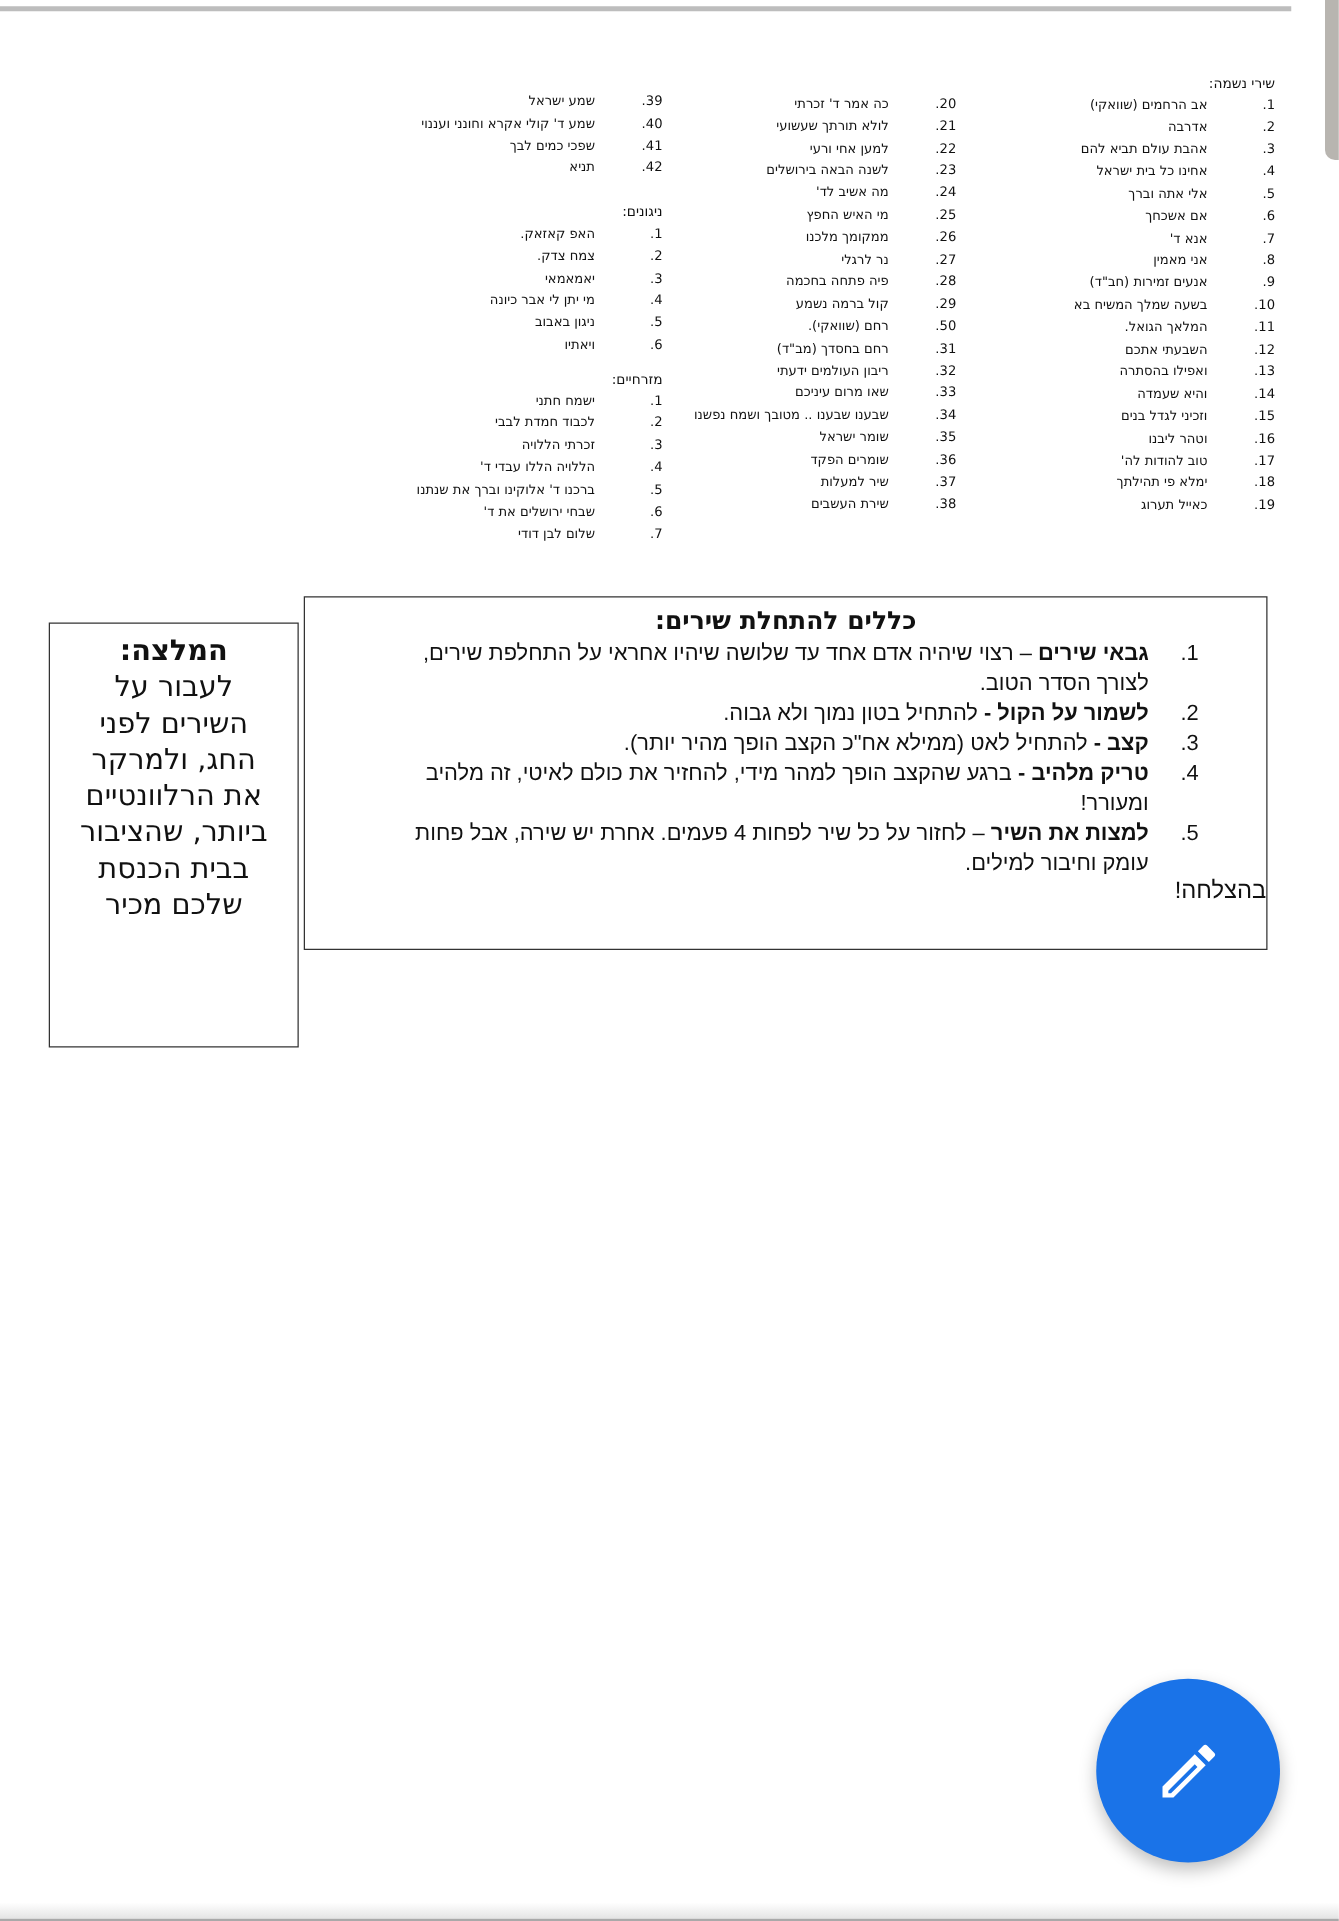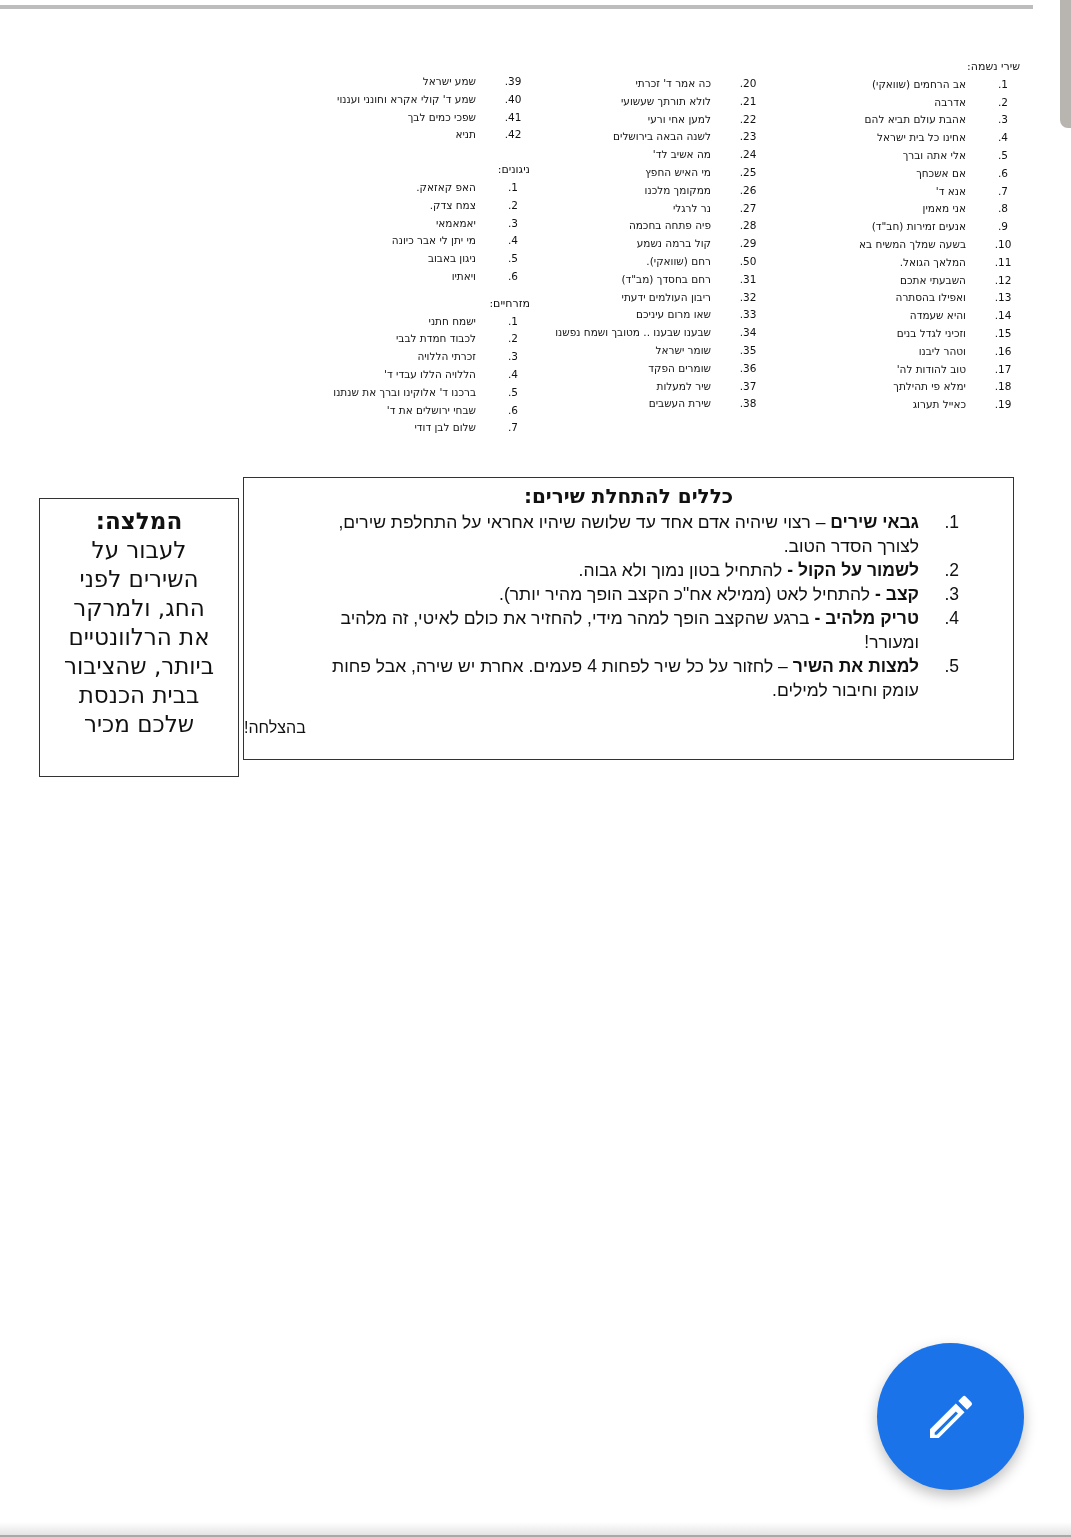--- a/index.html
+++ b/index.html
@@ -9,34 +9,34 @@
   }
   .top-bar { position:absolute; left:0; top:5px; width:1033px; height:4px; background:#bdbdbd; }
   .scrollbar { position:absolute; left:1060px; top:0; width:11px; height:1537px; background:#fff; }
   .scroll-thumb { position:absolute; left:1060px; top:0; width:11px; height:128px; background:#b8b5b0; border-radius:0 0 0 8px; }
   .bottom-shade { position:absolute; left:0; top:1522px; width:1071px; height:15px;
     background:linear-gradient(#ffffff, #e4e4e4); border-bottom:2px solid #a9a9a9; box-sizing:border-box; }
 
   .col { position:absolute; direction:rtl; font-size:10.5px; line-height:17.8px; }
   .col .head { font-weight:normal; font-size:11px; margin:0; }
   .item { display:flex; white-space:nowrap; }
-  .item .num { width:34px; text-align:center; flex:none; }
+  .item .num { width:34px; text-align:right; flex:none; }
   .item .txt { text-align:left; }
 
   .rules-box { position:absolute; left:243px; top:477px; width:771px; height:283px;
     border:1.5px solid #333; box-sizing:border-box; direction:rtl; }
   .rules-title { text-align:center; font-family:"DejaVu Sans", sans-serif; font-weight:bold; font-size:20px; margin-top:6px; }
   .rules-list { margin:2px 0 0 0; padding:0; font-family:"Liberation Sans", sans-serif; font-size:17.5px; line-height:24px; }
   .rule { display:flex; margin-right:54px; margin-left:60px; }
   .rule .rnum { width:40px; flex:none; text-align:right; }
   .rule .rtext { flex:1; }
   .rule b { font-weight:bold; }
-  .rules-end { text-align:left; font-family:"Liberation Sans", sans-serif; font-size:16px; margin-top:17px; }
+  .rules-end { text-align:right; font-family:"Liberation Sans", sans-serif; font-size:19px; margin-top:0; }
 
-  .tip-box { position:absolute; left:39px; top:498px; width:200px; height:279px;
+  .tip-box { position:absolute; left:39px; top:498px; width:200px; height:340px;
     border:1px solid #333; box-sizing:border-box; direction:rtl; text-align:center;
     font-family:"DejaVu Sans", sans-serif; font-size:23px; line-height:29px; padding-top:8px; }
   .tip-title { font-weight:bold; }
 
   .fab { position:absolute; left:877px; top:1343px; width:147px; height:147px; border-radius:50%;
     background:#1a73e8; box-shadow:0 6px 14px rgba(0,0,0,0.25); display:flex; align-items:center; justify-content:center; }
 </style>
 </head>
 <body>
 

